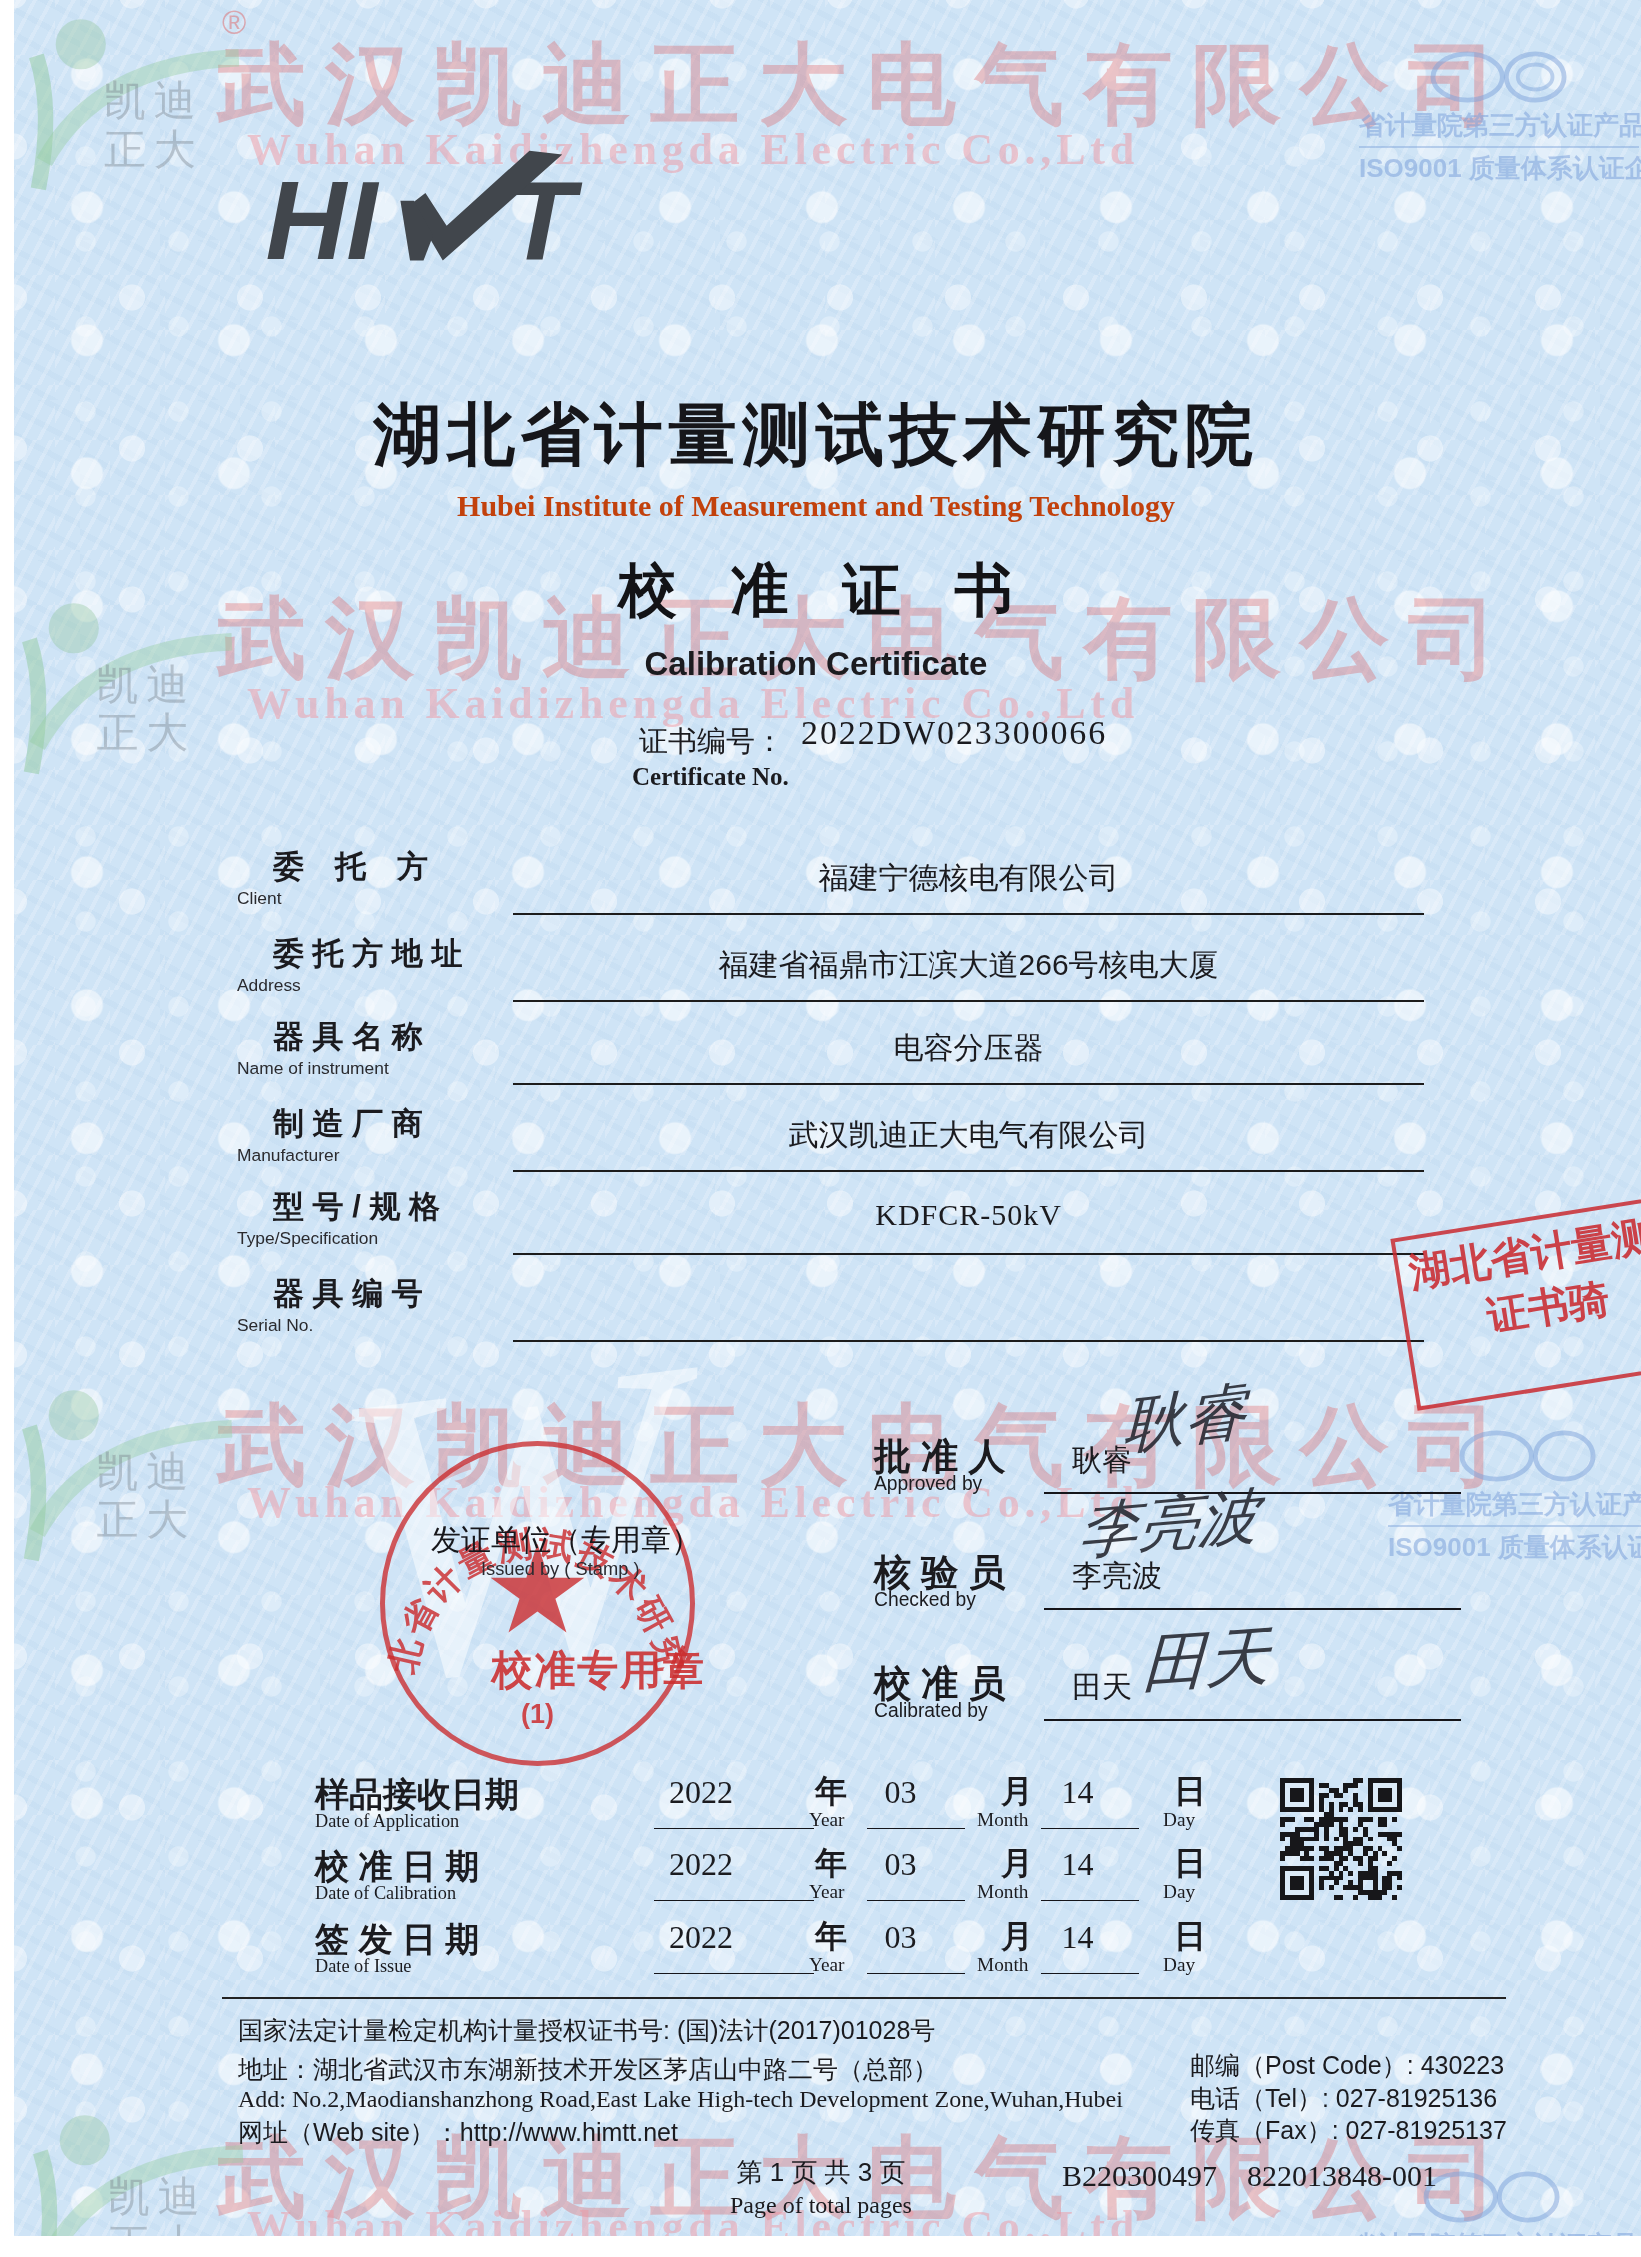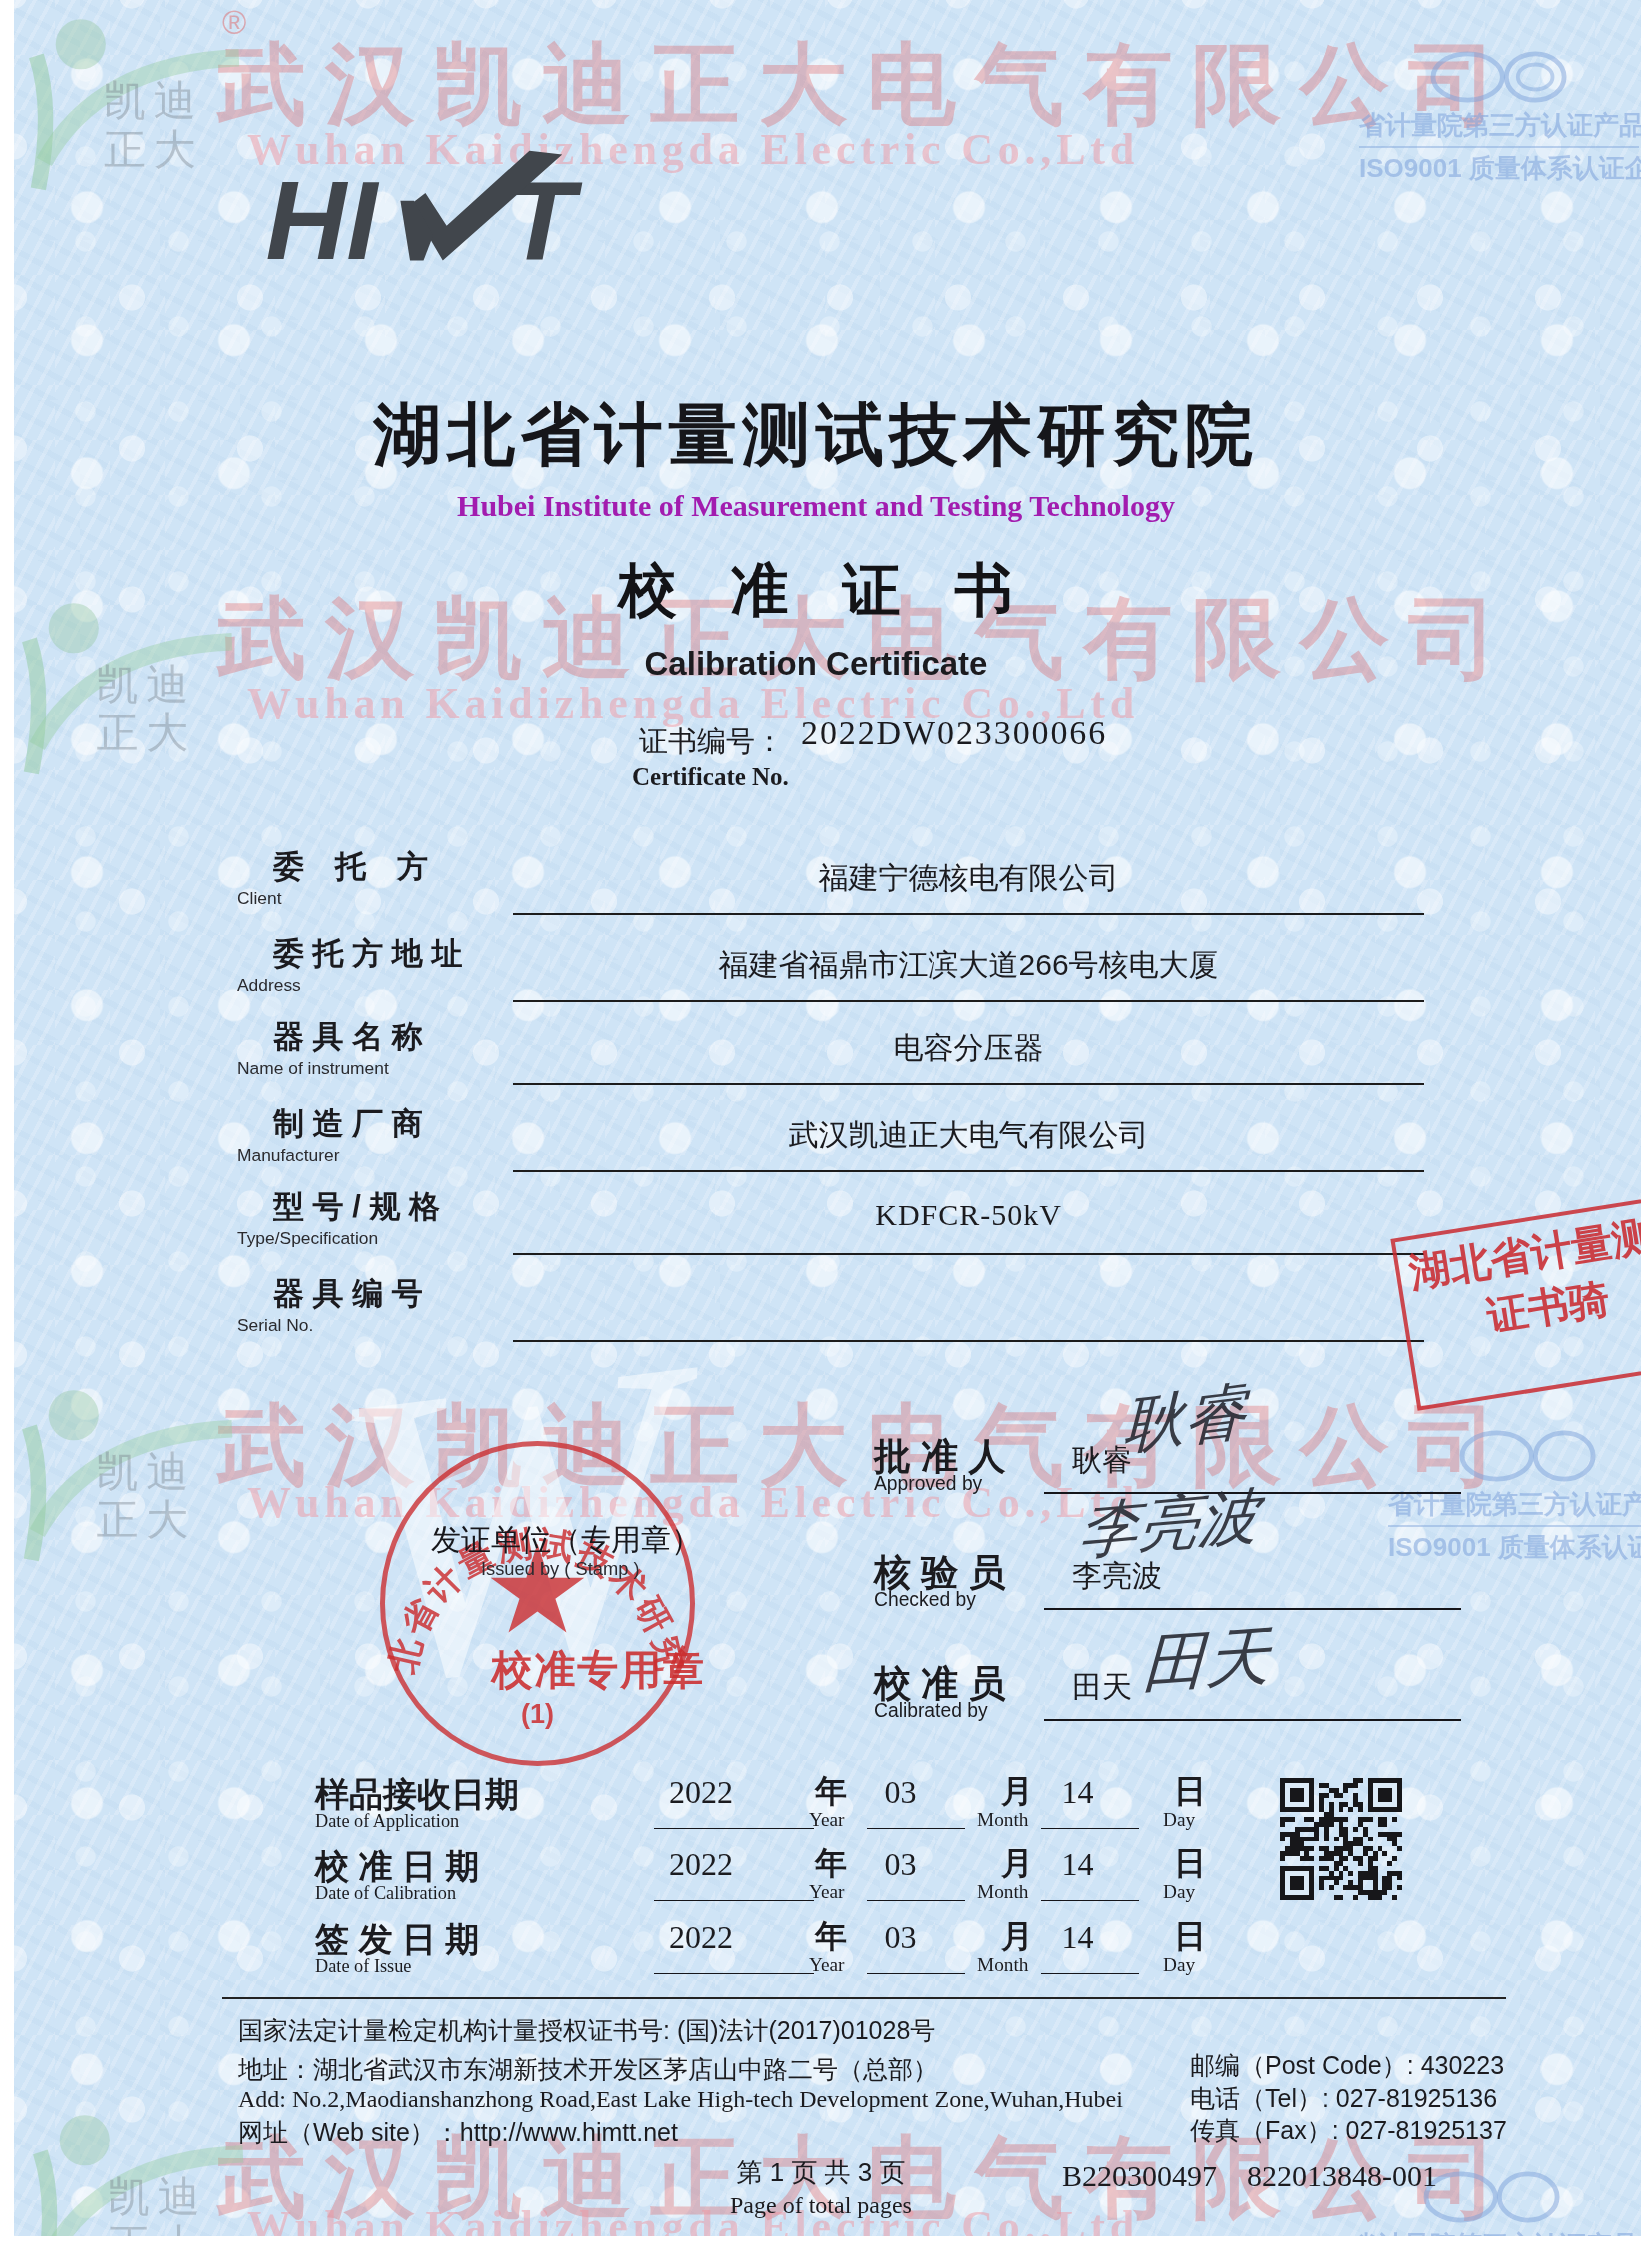--- a/index.html
+++ b/index.html
@@ -37,21 +37,21 @@
   .green-logo .gl-reg{position:absolute;left:201px;top:-13.5px;font-size:33px;color:rgba(225,90,90,.45);}
   
   .badge{position:absolute;width:280px;z-index:1;color:rgba(125,162,218,.55);text-align:center;}
   .badge .b-line{font-size:26px;font-weight:bold;white-space:nowrap;}
   .badge .b-div{border-top:2.9px solid rgba(125,162,218,.45);margin:2.9px 0;}
   
   .himt{left:263px;top:143px;z-index:2;}
   .inst-zh{left:0;width:1632px;top:390px;text-align:center;font-size:68px;font-weight:bold;
     letter-spacing:5.8px;z-index:2;color:#16161a;}
   .inst-en{left:0;width:1632px;top:489px;text-align:center;font-size:30px;font-weight:bold;
-    font-family:"Liberation Serif",serif;z-index:2;color:#a21caf;}
+    font-family:"Liberation Serif",serif;z-index:2;color:#c2410c;}
   .doc-zh{left:0;width:1685px;top:552px;text-align:center;font-size:58px;font-weight:bold;
     letter-spacing:54px;z-index:2;color:#131316;}
   .doc-en{left:0;width:1632px;top:645px;text-align:center;font-size:33px;font-weight:bold;z-index:2;}
   .certno-zh{left:639px;top:722px;font-size:29px;z-index:2;}
   .certno-en{left:632px;top:763px;font-size:25px;font-weight:bold;font-family:"Liberation Serif",serif;z-index:2;text-align:center;}
   .certno-val{left:801px;top:714px;font-size:34px;font-family:"Liberation Serif",serif;
     letter-spacing:1.9px;z-index:2;}
   
   .frow{position:absolute;left:237px;width:1192px;height:77px;z-index:2;}
   .frow .f-zh{position:absolute;left:0;top:0;font-size:31px;font-weight:600;white-space:nowrap;margin-left:36px;}

